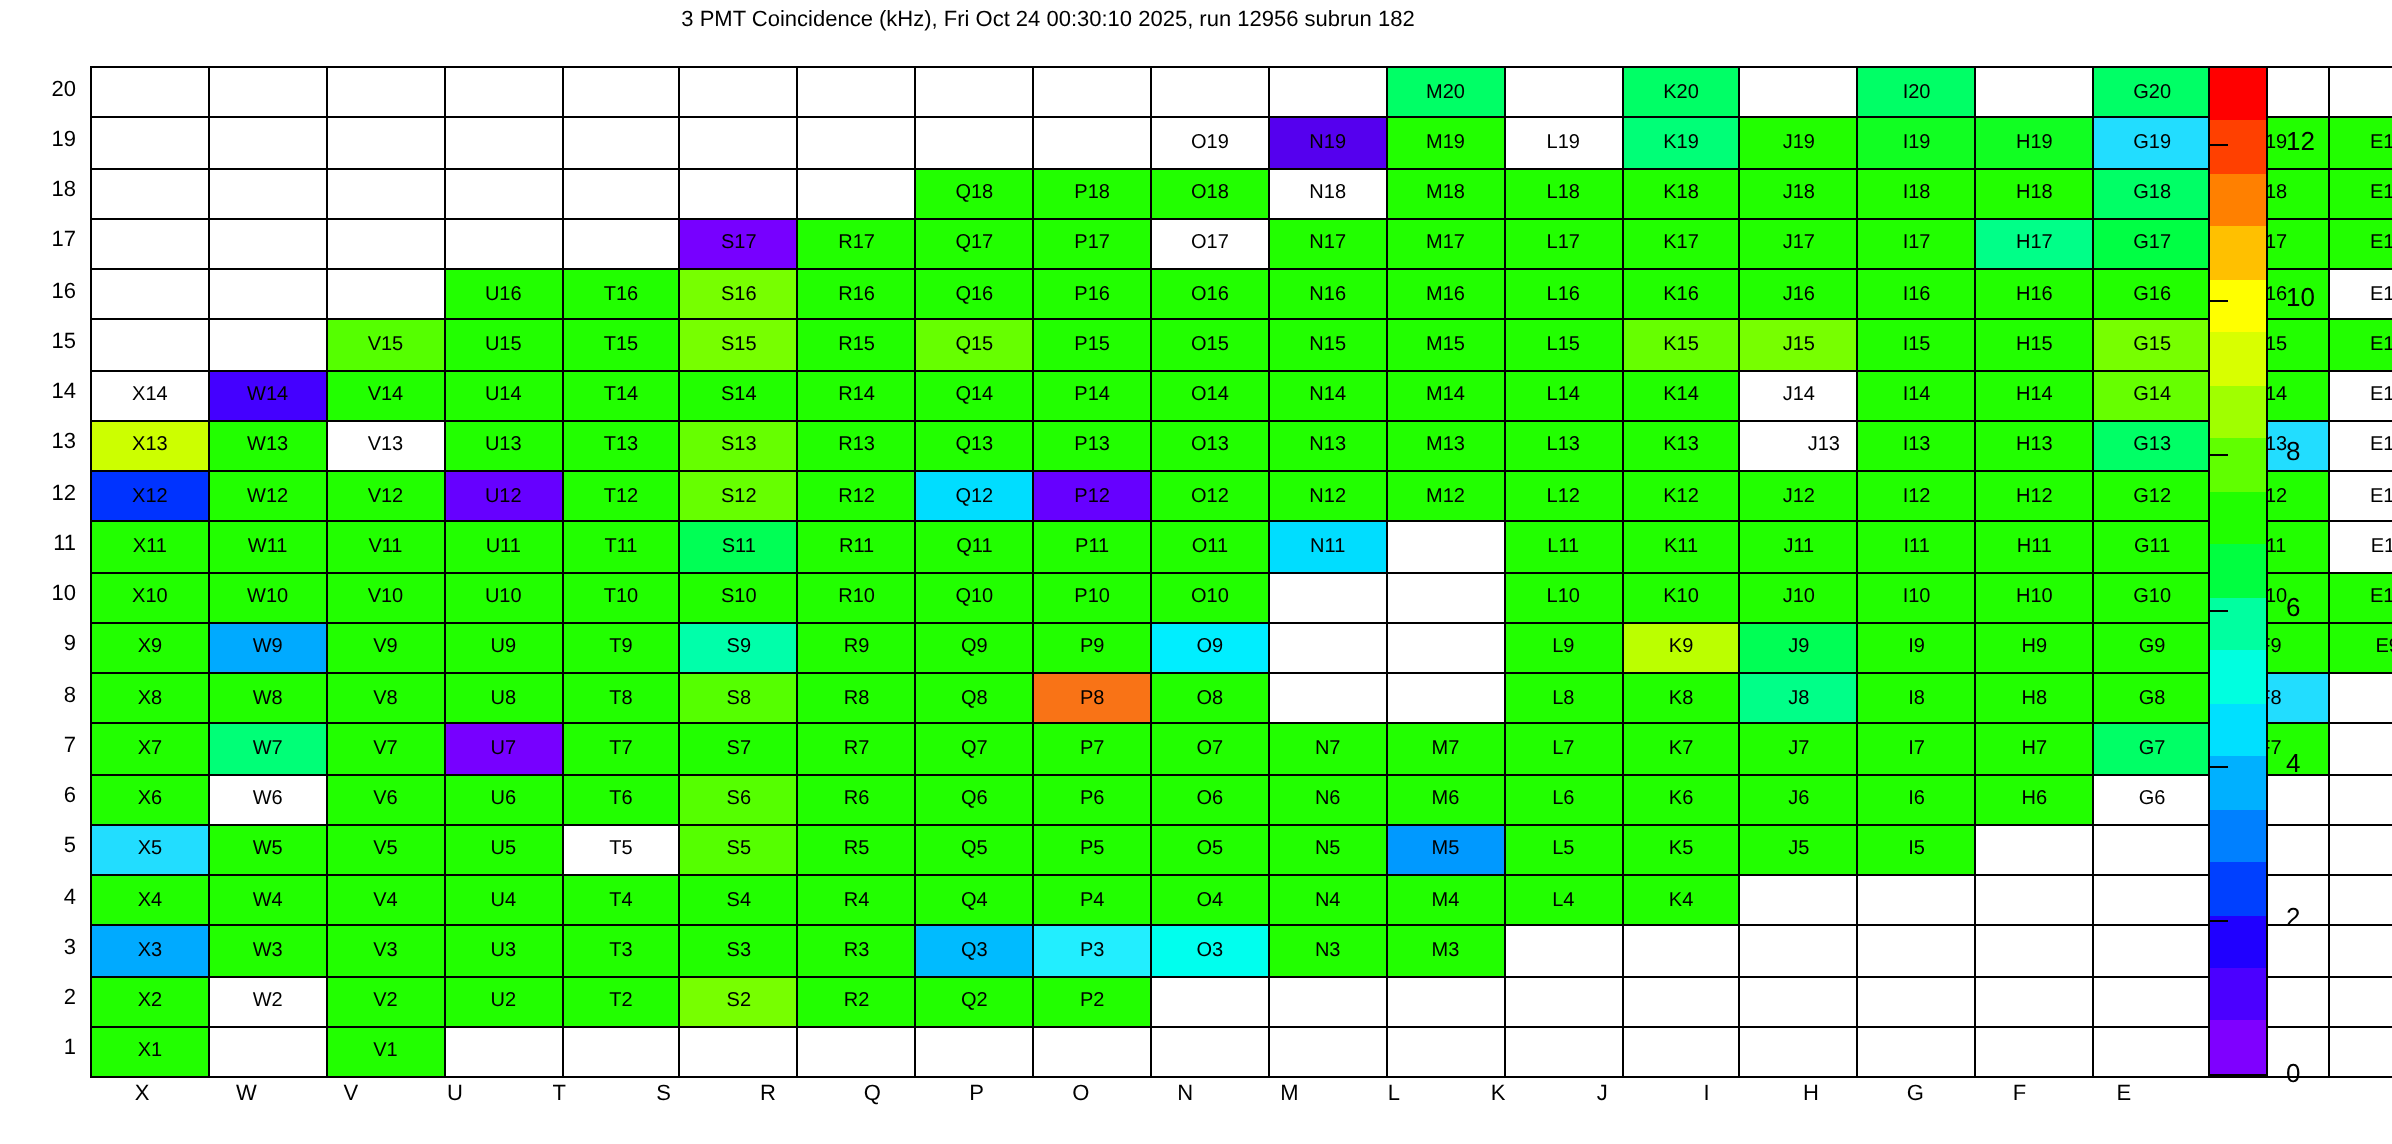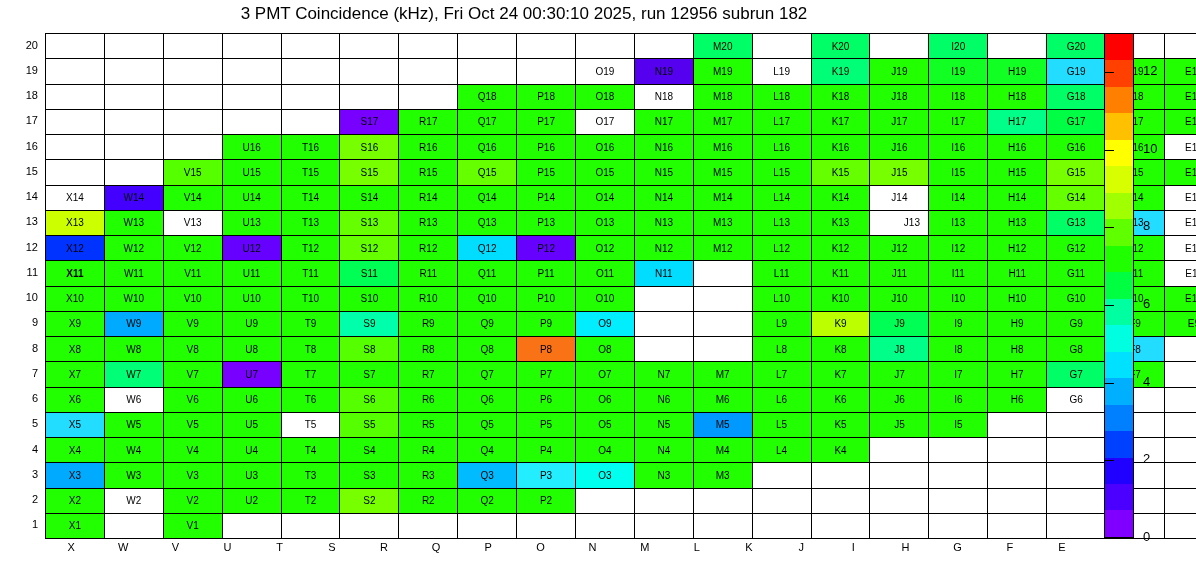--- a/index.html
+++ b/index.html
@@ -6,21 +6,21 @@
   body{
     width:1196px;height:572px;
     background:#ffffff;
     font-family:"Liberation Sans", sans-serif;
     overflow:hidden;
   }
   #root{position:relative;width:1196px;height:572px;}
   #title{
     position:absolute;top:4px;left:0;width:1048px;
     text-align:center;
-    font-size:17px;
+    font-size:11px;
     color:#000;
     white-space:nowrap;
   }
   #plot{
     position:absolute;
     left:45px;top:33px;
     width:1043px;height:505px;
   }
   table.grid{
     border-collapse:collapse;
@@ -286,21 +286,21 @@
             <td title="L12 = 6.5" style="background: rgb(34, 255, 0);">L12</td>
             <td title="K12 = 6.5" style="background: rgb(34, 255, 0);">K12</td>
             <td title="J12 = 6.5" style="background: rgb(34, 255, 0);">J12</td>
             <td title="I12 = 6.5" style="background: rgb(34, 255, 0);">I12</td>
             <td title="H12 = 6.5" style="background: rgb(34, 255, 0);">H12</td>
             <td title="G12 = 6.5" style="background: rgb(34, 255, 0);">G12</td>
             <td title="F12 = 6.5" style="background: rgb(34, 255, 0);">F12</td>
             <td title="E12 = 0" style="background: rgb(255, 255, 255);">E12</td>
           </tr>
           <tr>
-            <td title="X11 = 6.5" style="background: rgb(34, 255, 0); font-weight: bold;">X11</td>
+            <td title="X11 = 6.5" style="background: rgb(34, 255, 0);">X11</td>
             <td title="W11 = 6.5" style="background: rgb(34, 255, 0);">W11</td>
             <td title="V11 = 6.5" style="background: rgb(34, 255, 0);">V11</td>
             <td title="U11 = 6.5" style="background: rgb(34, 255, 0);">U11</td>
             <td title="T11 = 6.5" style="background: rgb(34, 255, 0);">T11</td>
             <td title="S11 = 6.1" style="background: rgb(0, 255, 85);">S11</td>
             <td title="R11 = 6.5" style="background: rgb(34, 255, 0);">R11</td>
             <td title="Q11 = 6.5" style="background: rgb(34, 255, 0);">Q11</td>
             <td title="P11 = 6.5" style="background: rgb(34, 255, 0);">P11</td>
             <td title="O11 = 6.5" style="background: rgb(34, 255, 0);">O11</td>
             <td title="N11 = 4.4" style="background: rgb(0, 221, 255);">N11</td>

